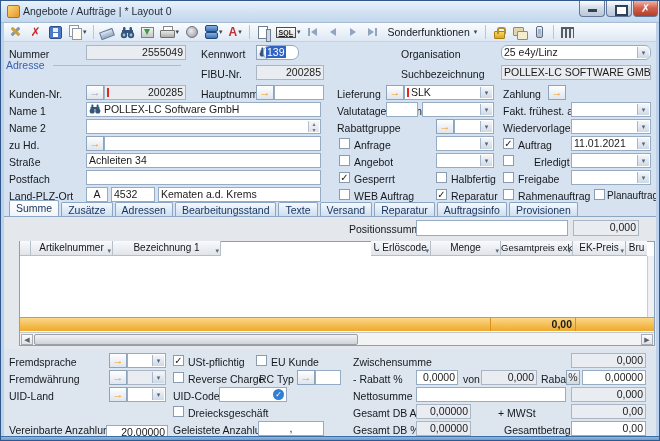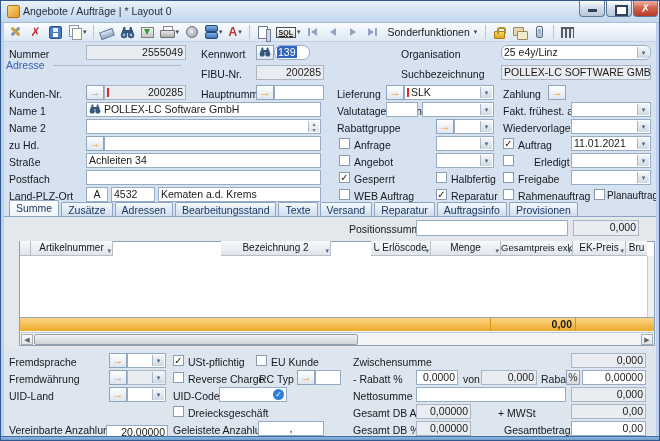--- a/index.html
+++ b/index.html
@@ -215,21 +215,21 @@
   <div class="lbl" style="left:8px;top:47px;">Nummer</div>
   <div class="fld ro num" style="left:85px;top:44px;width:100px;">2555049</div>
   <div class="lbl" style="left:200px;top:47px;">Kennwort</div>
   <div class="binocbtn" style="left:255px;top:44px;"><svg class="binoc" width="12" height="12" viewBox="0 0 15 15">
         <path d="M2 5h11v3H2z" fill="#35567c"></path>
         <circle cx="4" cy="10" r="3.2" fill="#35567c"></circle>
         <circle cx="11" cy="10" r="3.2" fill="#35567c"></circle>
         <rect x="3" y="2" width="2.5" height="4" rx="1" fill="#35567c"></rect>
         <rect x="9.5" y="2" width="2.5" height="4" rx="1" fill="#35567c"></rect>
       </svg></div>
-  <div class="fld" style="left:273px;top:44px;width:36px;border-radius:7px;"><span class="sel">139</span></div>
+  <div class="fld" style="left:262px;top:44px;width:36px;border-radius:7px;"><span class="sel">139</span></div>
   <div class="lbl" style="left:400px;top:47px;">Organisation</div>
   <div class="fld" style="left:500px;top:44px;width:150px;border-radius:6px;"><span>25 e4y/Linz</span><span class="dd"></span></div>
 
   <div class="grp" style="left:5px;top:58px;">Adresse</div>
   <div class="grpline" style="left:52px;top:64px;width:128px;"></div>
 
   <div class="lbl" style="left:200px;top:67px;">FIBU-Nr.</div>
   <div class="fld ro num" style="left:255px;top:64px;width:68px;">200285</div>
   <div class="lbl" style="left:400px;top:67px;">Suchbezeichnung</div>
   <div class="fld ro" style="left:500px;top:64px;width:150px;">POLLEX-LC SOFTWARE GMBH - KEMA</div>
@@ -325,21 +325,21 @@
     <span class="tab">Provisionen</span>
   </div>
 
   <div class="lbl" style="left:348px;top:222px;">Positionssumme</div>
   <div class="fld" style="left:415px;top:219px;width:152px;height:16px;"></div>
   <div class="fld ro num" style="left:572px;top:219px;width:66px;height:16px;">0,000</div>
 
   <div class="gwrap"></div>
   <div class="gh" style="left:19px;width:11px;"></div>
   <div class="gh" style="left:30px;width:82px;"><span>Artikelnummer</span><span class="ghd"></span></div>
-  <div class="gh" style="left:220px;width:110px;"><span>Bezeichnung 2</span><span class="ghd"></span></div>
+  <div class="gh" style="left:112px;width:108px;"><span>Bezeichnung 1</span><span class="ghd"></span></div>
   <div class="gh" style="left:330px;width:48px;margin-left:40px;"><span>Ust-Code</span><span class="ghd"></span></div>
   <div class="gh" style="left:378px;width:52px;"><span>Erlöscode</span><span class="ghd"></span></div>
   <div class="gh" style="left:430px;width:70px;"><span>Menge</span><span class="ghd"></span></div>
   <div class="gh" style="left:500px;width:72px;font-size:9.5px;"><span>Gesamtpreis exkl. M</span><span class="ghd"></span></div>
   <div class="gh" style="left:572px;width:53px;"><span>EK-Preis</span><span class="ghd"></span></div>
   <div class="gh" style="left:625px;width:21px;border-right:none;"><span>Bru</span></div>
   <div class="gbody"></div>
   <div class="gvscroll"></div>
   <div class="sumrow sumsep" style="left:19px;width:471px;"></div>
   <div class="sumrow sumsep num" style="left:490px;width:85px;padding:0 3px;">0,00</div>

